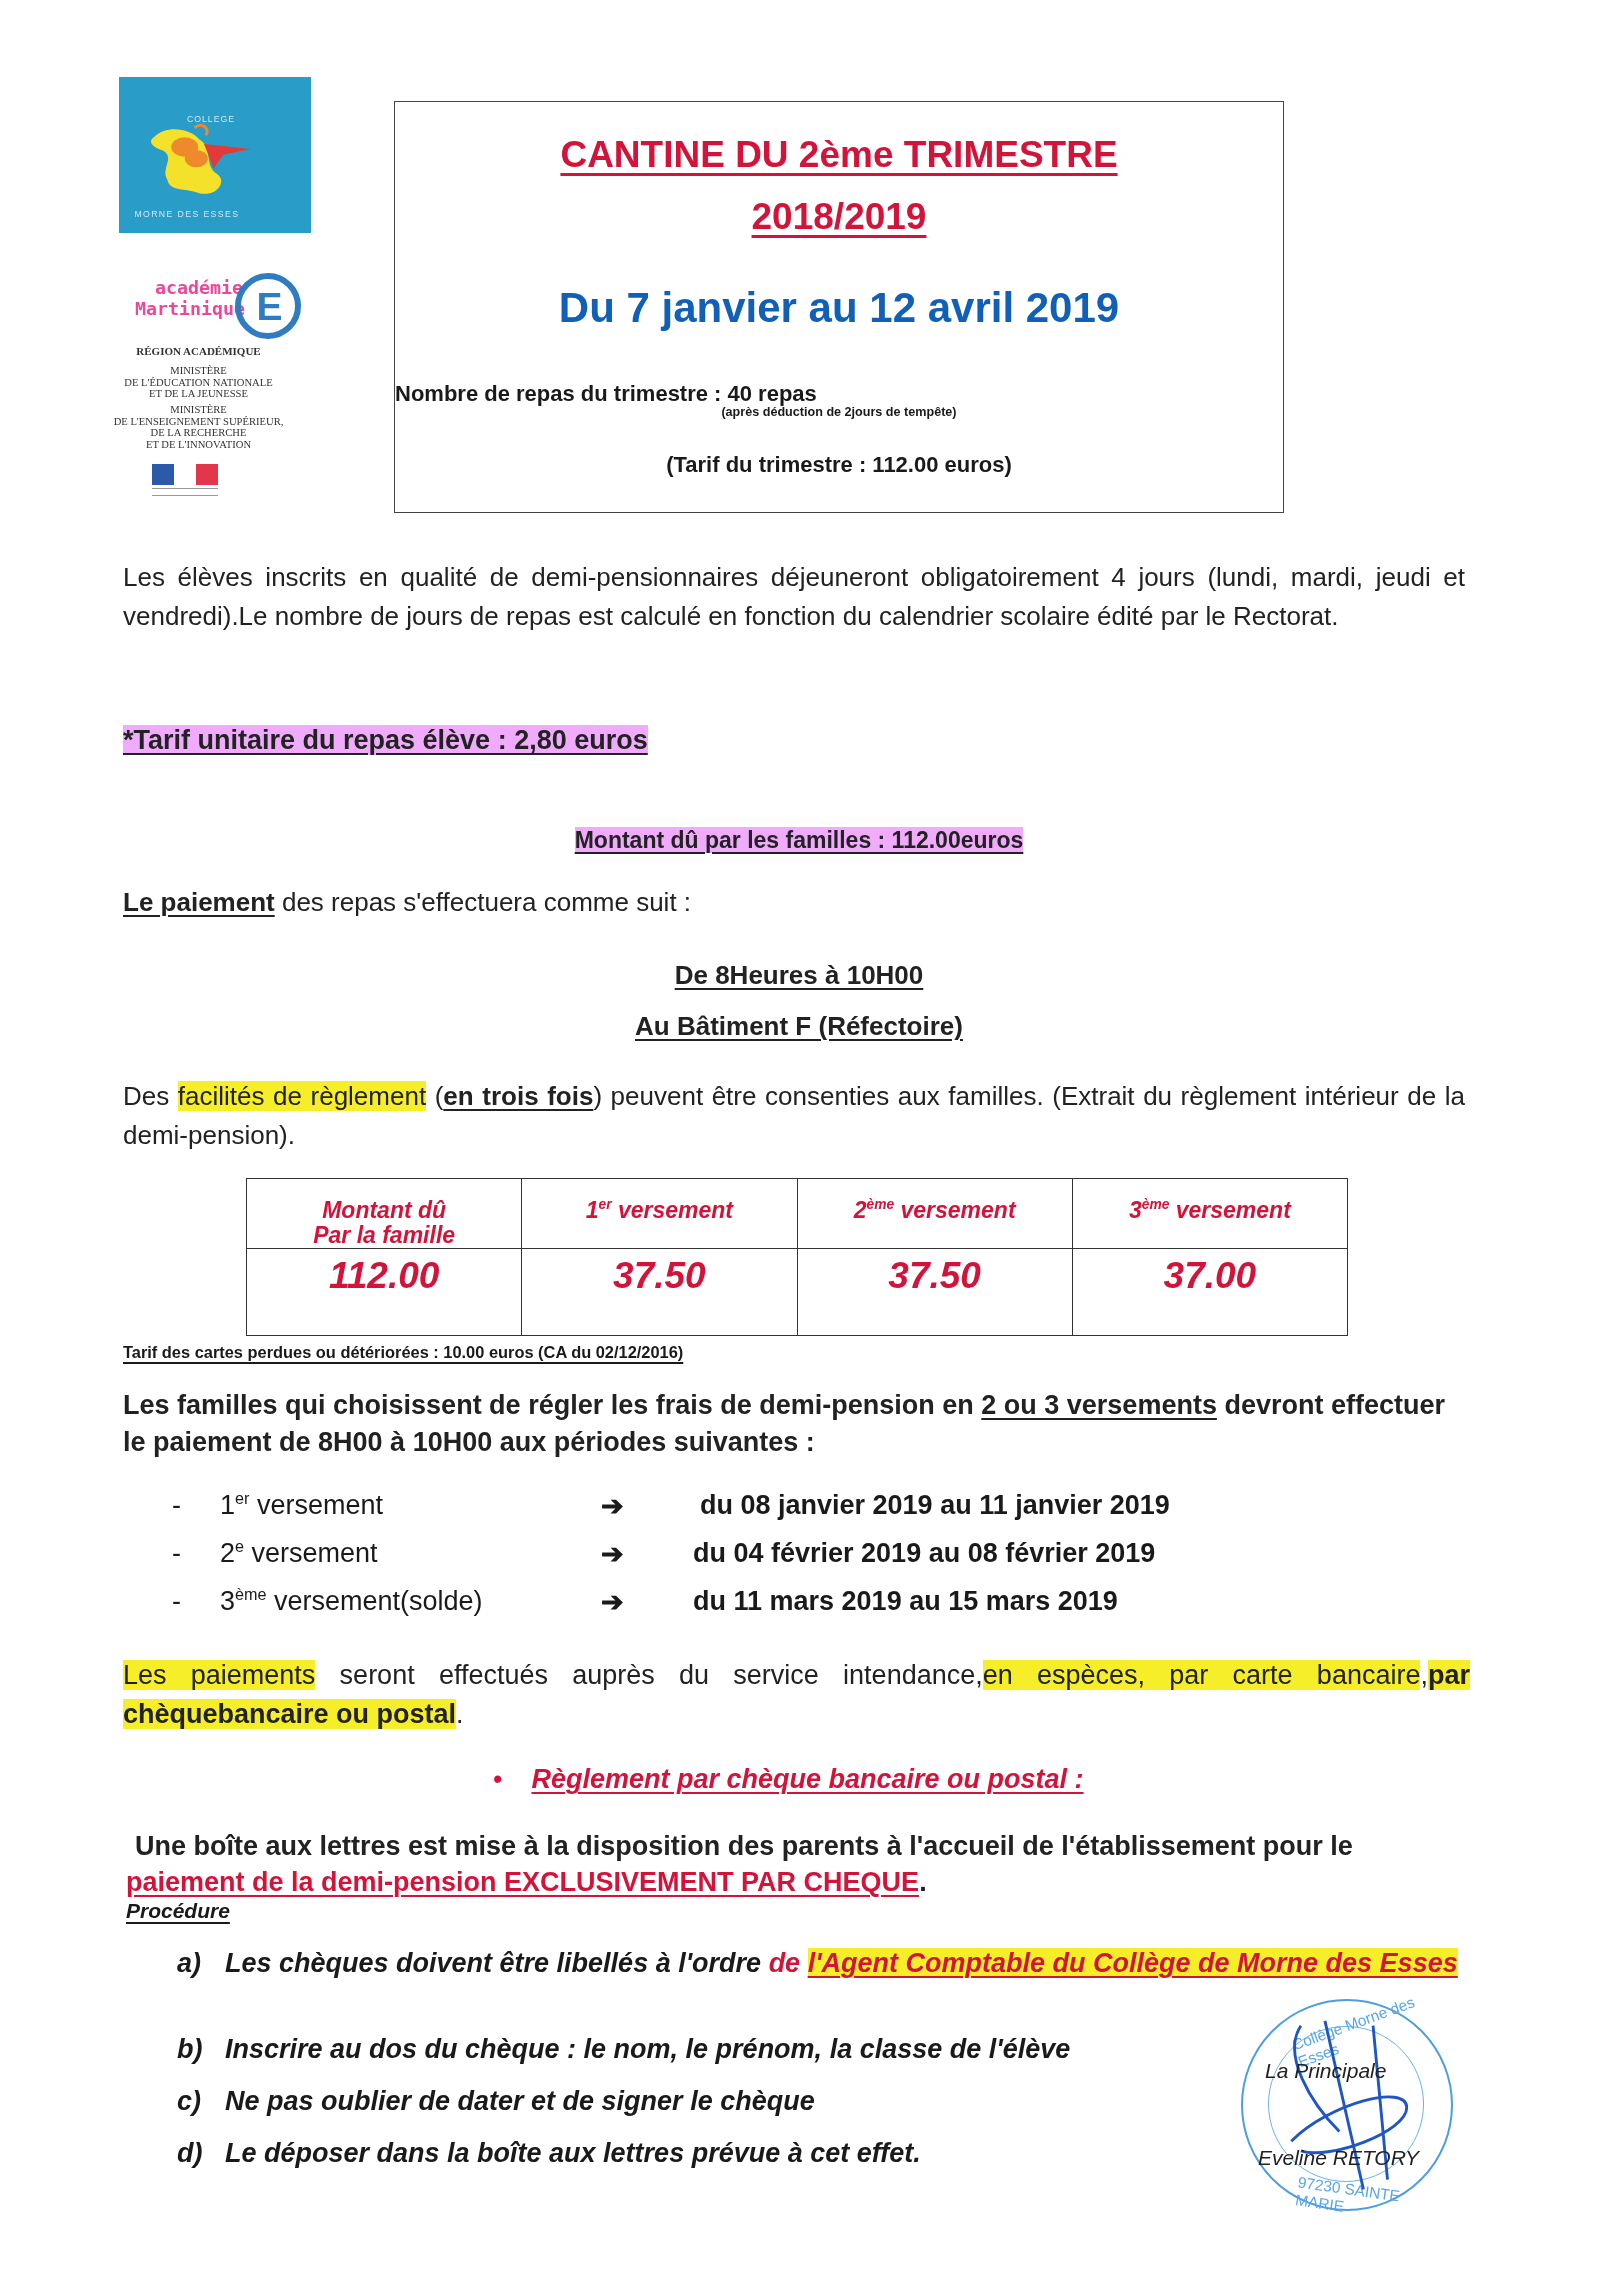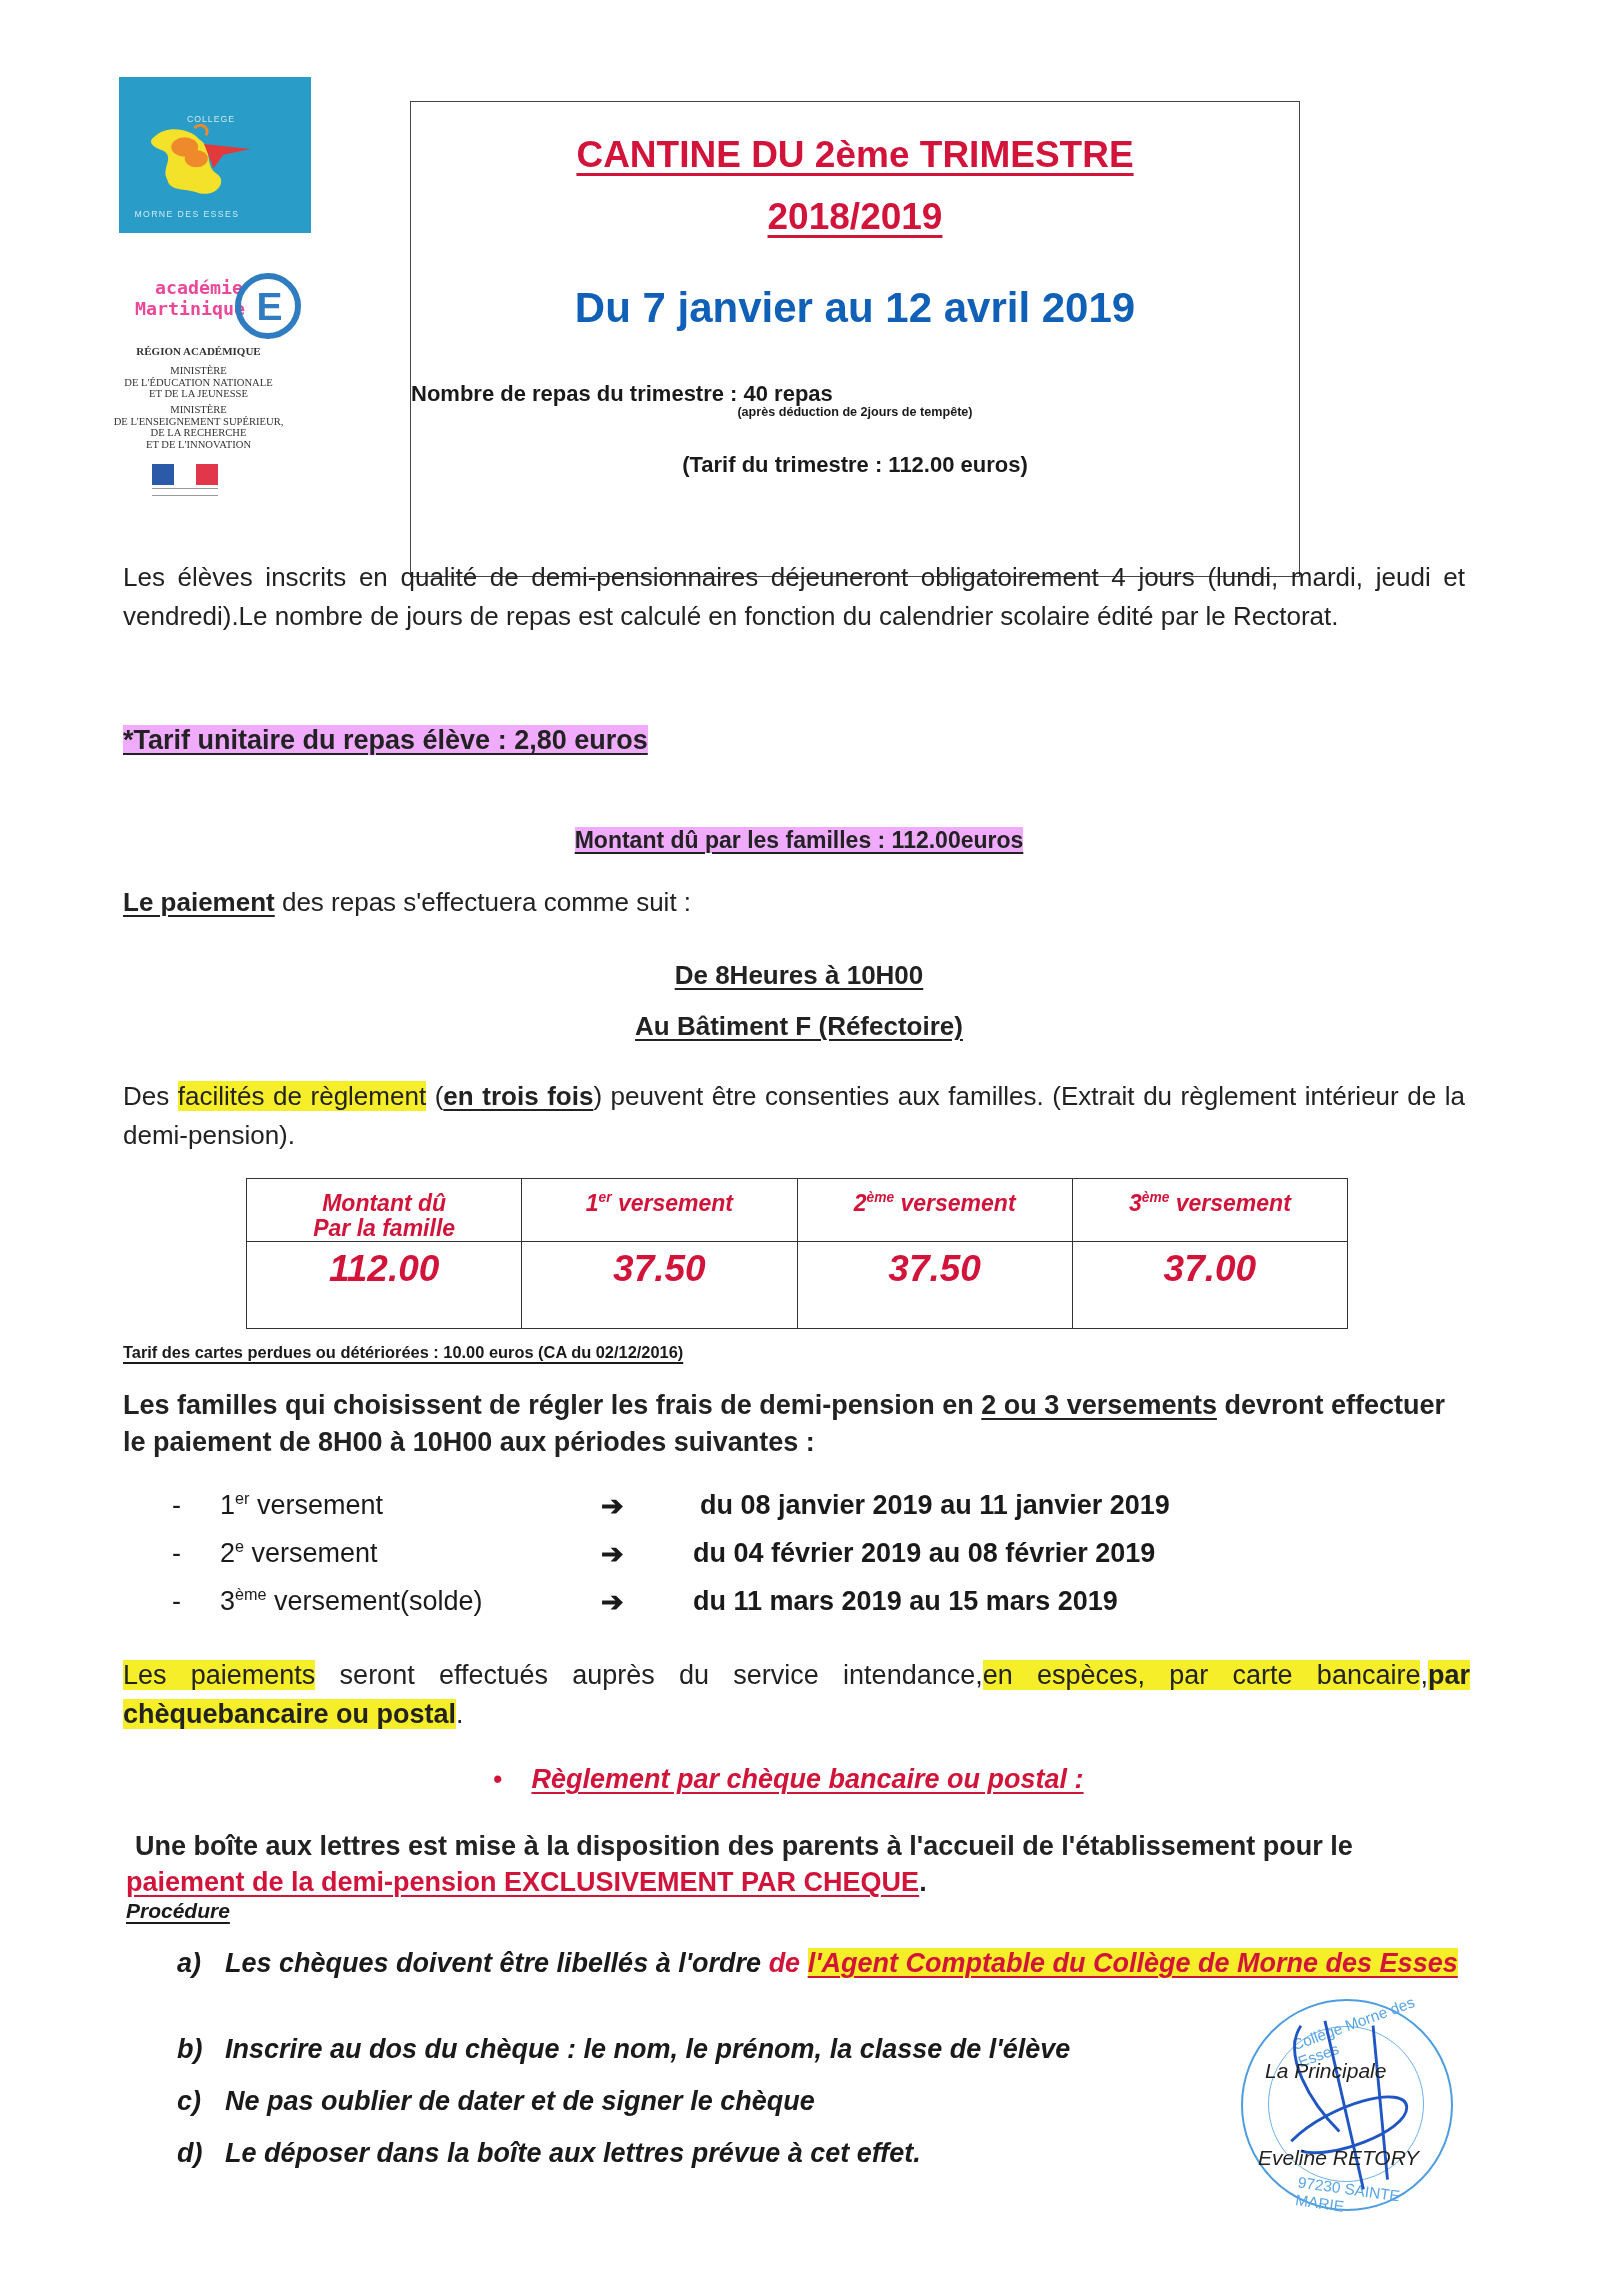--- a/index.html
+++ b/index.html
@@ -16,21 +16,21 @@
   .academie .e-ring { position: absolute; left: 100px; top: 0; width: 66px; height: 66px; border: 6.8px solid #2f7cc0; border-radius: 50%; }
   .academie .e-ring span { position: absolute; left: 15.4px; top: 7.7px; font-size: 39px; font-weight: bold; color: #2f7cc0; line-height: 39px; }
   .ministry { left: 68px; top: 346px; width: 261px; text-align: center; font-family: "Liberation Serif", serif; font-size: 10.6px; line-height: 11.6px; color: #333; }
   .ministry .region { font-weight: bold; margin-bottom: 7.7px; font-size: 11px; }
   .ministry .m { margin-bottom: 3.9px; }
   .flag { left: 152px; top: 464px; width: 66px; height: 21px; display: flex; }
   .flag div { flex: 1; }
   .flag-caption { left: 152px; top: 488px; width: 66px; height: 7.7px; border-top: 1px solid #999; border-bottom: 1px solid #999; }
 
   
-  .title-box { left: 410px; top: 101px; width: 890px; height: 476px; border: 1.9px solid #444; }
+  .title-box { left: 394px; top: 101px; width: 890px; height: 412px; border: 1.9px solid #444; }
   .title-main { position: absolute; left: 0; width: 100%; text-align: center; color: #d2143a; font-weight: bold; font-size: 37px; text-decoration: underline; text-decoration-thickness: 2.9px; text-underline-offset: 5.8px; }
   .t1 { top: 32px; }
   .t2 { top: 94px; }
   .dates { position: absolute; top: 182px; width: 100%; text-align: center; color: #1060b8; font-weight: bold; font-size: 42px; }
   .repas { position: absolute; top: 270px; width: 100%; font-weight: bold; font-size: 22px; margin-top: 9px; }
   .repas-note { position: absolute; top: 303px; width: 100%; text-align: center; font-weight: bold; font-size: 12.6px; }
   .tarif { position: absolute; top: 350px; width: 100%; text-align: center; font-weight: bold; font-size: 22px; }
 
   .para { font-size: 26px; line-height: 39px; color: #222; }
   .justify { text-align: justify; text-align-last: left; }
@@ -38,21 +38,21 @@
   .b { font-weight: bold; }
   .hl { background: #f7ee2a; }
   .grey-hl { background: #f0abfc; }
   .red { color: #d2143a; }
   .i { font-style: italic; }
   sup { font-size: 60%; vertical-align: super; line-height: 0; }
 
   
   table.pay { position: absolute; left: 246px; top: 1178px; width: 1102px; border-collapse: collapse; }
   table.pay td { border: 1.9px solid #333; text-align: center; color: #d2143a; font-style: italic; font-weight: bold; vertical-align: top; }
-  table.pay tr.head td { height: 56px; font-size: 23px; line-height: 25px; padding-top: 12px; font-style: italic; }
+  table.pay tr.head td { height: 56px; font-size: 23px; line-height: 25px; padding-top: 19px; font-style: italic; }
   table.pay tr.vals td { height: 87px; font-size: 37px; padding-top: 5.8px; }
 
   .sched-row { position: absolute; left: 0; width: 1598px; font-size: 27px; height: 39px; }
   .sched-row .dash { position: absolute; left: 172px; font-weight: normal; }
   .sched-row .lbl { position: absolute; left: 220px; }
   .sched-row .arrow { position: absolute; left: 601px; font-weight: bold; }
   .sched-row .dt { position: absolute; font-weight: bold; }
 
   .proc-item { position: absolute; left: 177px; font-size: 27px; font-style: italic; font-weight: bold; line-height: 35px; }
   .proc-item .k { display: inline-block; width: 48px; }

